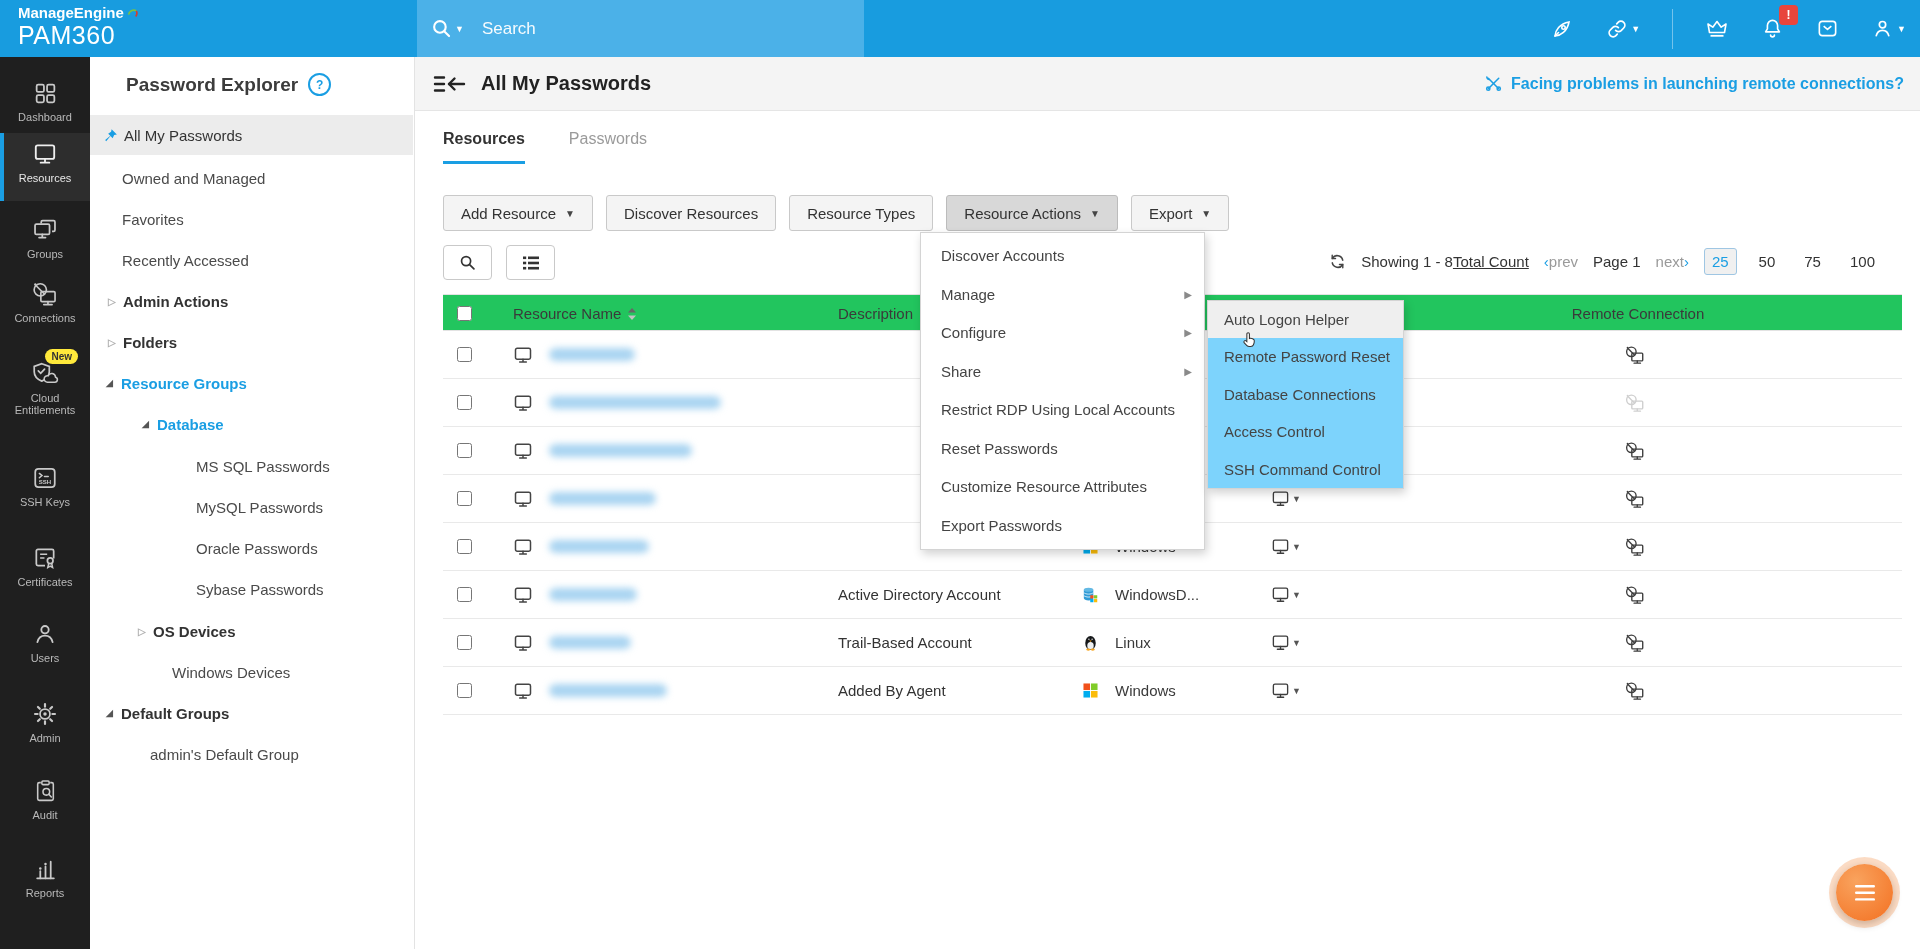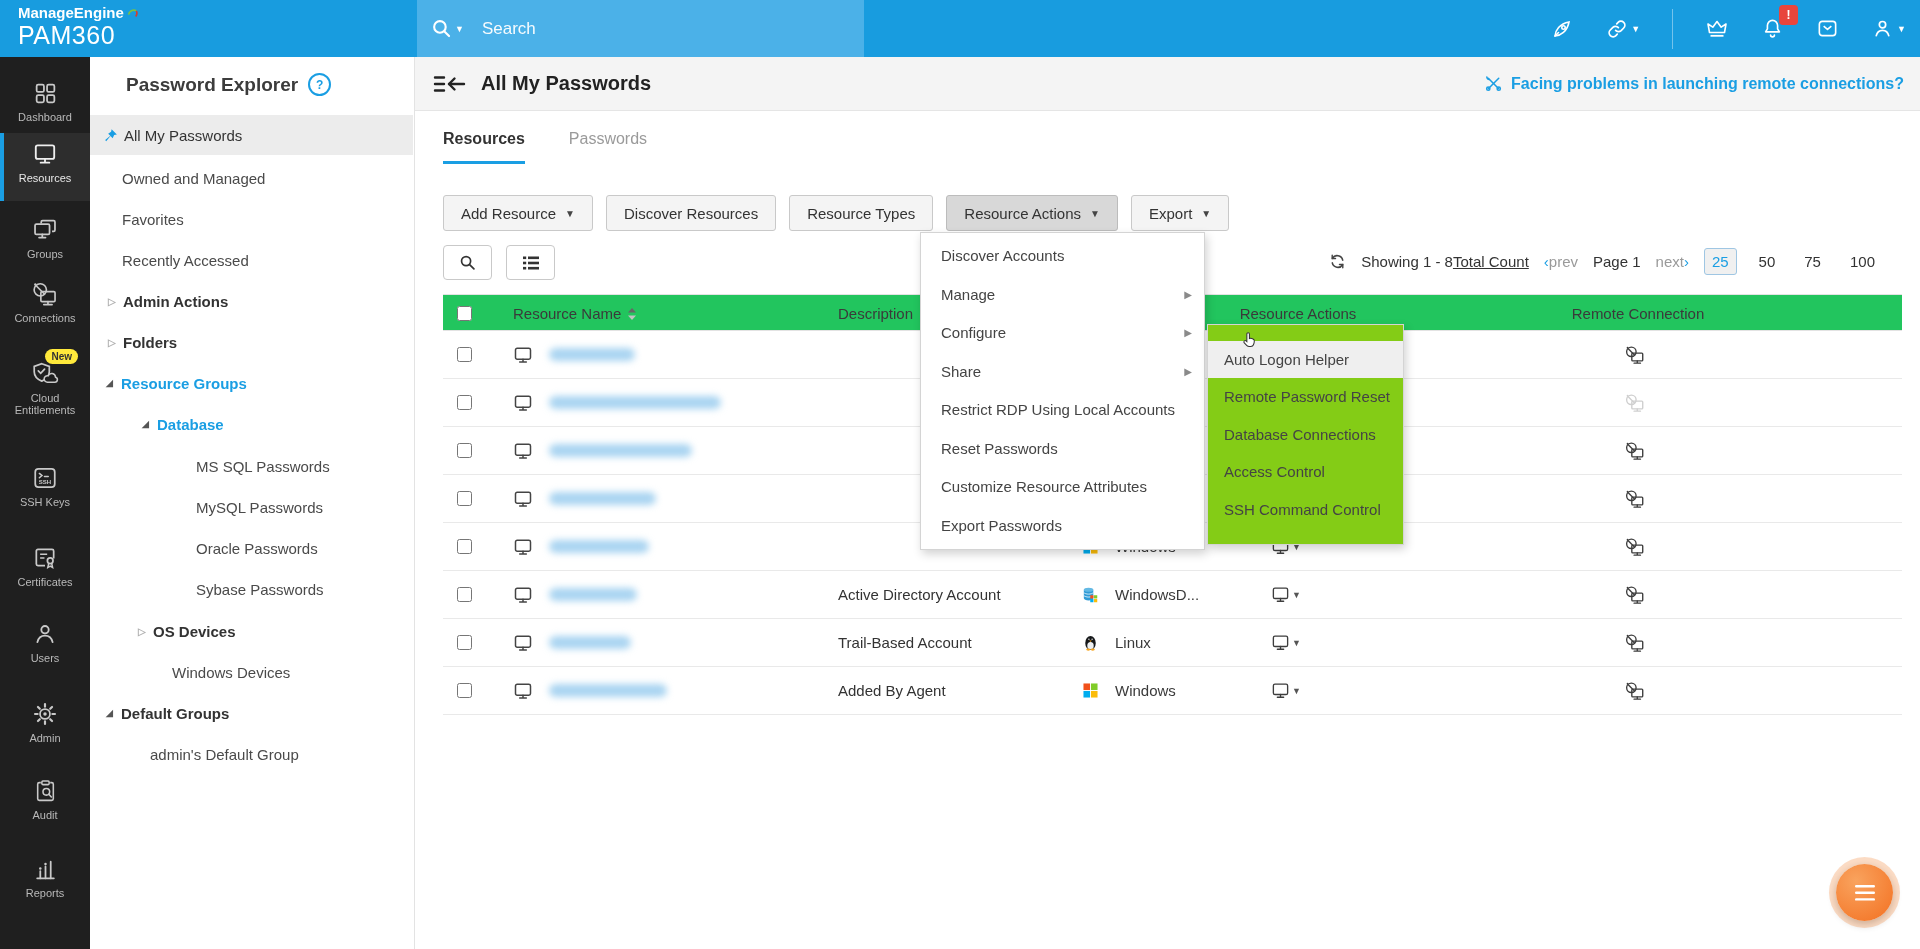--- a/index.html
+++ b/index.html
@@ -93,22 +93,22 @@
   .actico{display:flex;align-items:center;gap:2px;color:#3d3d3d}
   .actico .bcaret{font-size:9px;color:#555}
   .remico{color:#3d3d3d}
   .remico.dim{color:#cfcfcf}
 
   
   .menu{position:absolute;left:920px;top:232px;width:285px;z-index:10;background:#fff;border:1px solid #d4d4d4;
         box-shadow:2px 4px 9px rgba(0,0,0,.18);padding:4px 0;box-sizing:border-box}
   .mitem{height:38.5px;line-height:38.5px;padding-left:20px;font-size:15px;color:#444;position:relative;white-space:nowrap}
   .mitem .subarr{position:absolute;right:12px;top:0;font-size:10px;color:#8a8a8a}
-  .smenu{position:absolute;left:1207px;top:324px;width:197px;z-index:11;background:#84cc16;border:1px solid #d4d4d4;
-         box-shadow:2px 4px 9px rgba(0,0,0,.18);padding:16px 0;box-sizing:border-box}
+  .smenu{position:absolute;left:1207px;top:300px;width:197px;z-index:11;background:#7dd3fc;border:1px solid #d4d4d4;
+         box-shadow:2px 4px 9px rgba(0,0,0,.18);padding:0 0;box-sizing:border-box}
   .sitem{height:37.4px;line-height:37.4px;padding-left:16px;font-size:15px;color:#444;white-space:nowrap}
   .sitem.hovered{background:#efefef}
   .cursorhand{position:absolute;left:1242px;top:331px;z-index:12}
 
   
   .fab{position:absolute;left:1836px;top:864px;width:57px;height:57px;border-radius:50%;
        background:radial-gradient(circle at 35% 30%,#f9a35e,#f37021);
        box-shadow:0 0 0 7px rgba(247,155,90,.35),0 3px 8px rgba(0,0,0,.3);
        display:flex;align-items:center;justify-content:center}
 </style>

